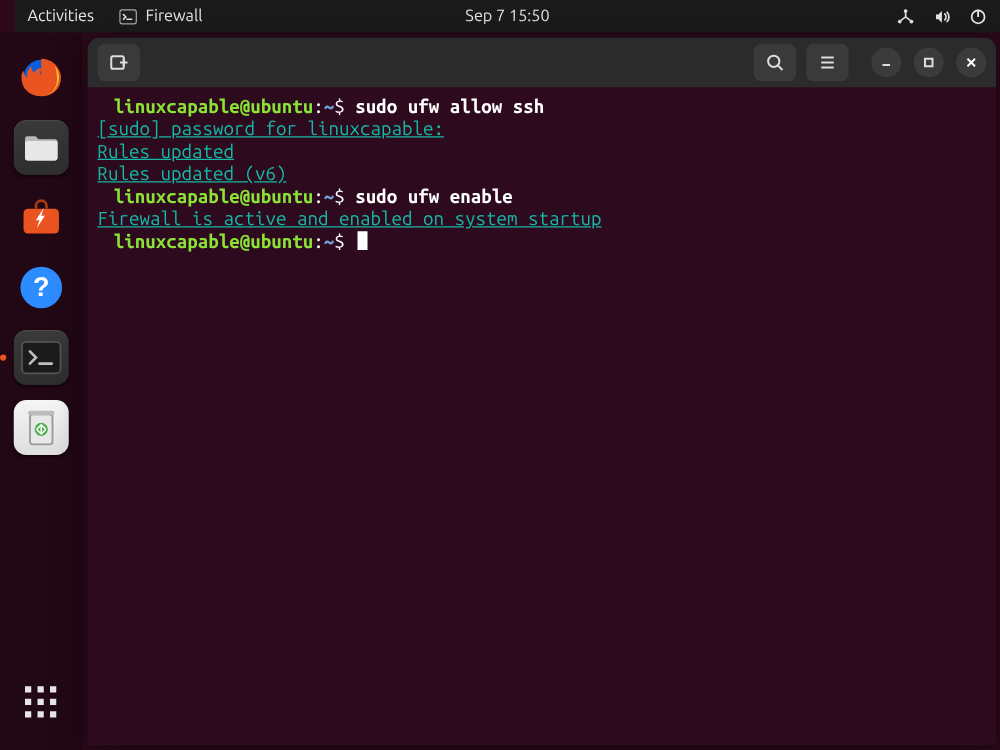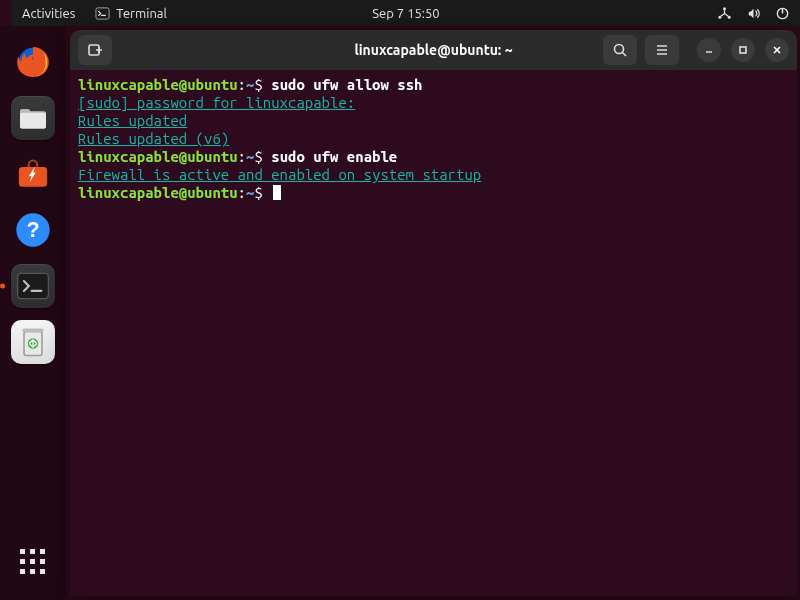--- a/index.html
+++ b/index.html
@@ -98,21 +98,21 @@
   .termbody {
     flex: 1;
     background: #2e0a1f;
     font-family: "Ubuntu Mono", "DejaVu Sans Mono", Menlo, Consolas, monospace;
     font-size: 15px; line-height: 18px;
     color: #fff;
     padding: 6px 8px;
     white-space: pre;
   }
   .termbody .line { display: block; }
-  .u { color: #8ae234; font-weight: bold; }       
+  .u { color: #8ae234; font-weight: bold; margin-left: 13px; }       
   .c { color: #fff; }                             
   .p { color: #729fcf; font-weight: bold; }       
   .o { color: #14b8a6; text-decoration: underline; }                          
   .cmd { color: #fff; font-weight: bold; }                           
   .termbody .cursor {
     display: inline-block; width: 8px; height: 15px;
     background: #fff; vertical-align: -2px; margin-left: 2px;
   }
 
   
@@ -129,21 +129,21 @@
 <div class="topbar">
   <div class="left">
     <span class="activities">Activities</span>
     <span class="active-app">
       <span>
         <svg viewBox="0 0 16 16">
             <rect x="1" y="2" width="14" height="12" rx="2" fill="#1e1e1e" stroke="#aaa"></rect>
             <path d="M4 6l2 2-2 2M7 10h4" stroke="#e6e6e6" stroke-width="1.4" fill="none" stroke-linecap="round"></path>
           </svg>
       </span>
-      <span>Terminal</span>
+      <span>Firewall</span>
     </span>
   </div>
   <div class="center">Sep 7  15:50</div>
   <div class="right">
     <span>
       <svg viewBox="0 0 16 16">
           <circle cx="8" cy="3" r="1.6" fill="#e6e6e6"></circle>
           <circle cx="3" cy="12" r="1.6" fill="#e6e6e6"></circle>
           <circle cx="13" cy="12" r="1.6" fill="#e6e6e6"></circle>
           <path d="M8 4.5V8M8 8l-4 3M8 8l4 3" stroke="#e6e6e6" stroke-width="1.4"></path>
@@ -236,21 +236,20 @@
   <div class="titlebar">
     <div class="tbtn">
       <svg viewBox="0 0 16 16">
           <rect x="2" y="3" width="10" height="10" rx="1.5"></rect>
           <line x1="12" y1="5" x2="12" y2="11"></line>
           <line x1="9" y1="8" x2="15" y2="8"></line>
         </svg>
     </div>
 
     <div class="spacer"></div>
-    <div class="title">linuxcapable@ubuntu: ~</div>
     <div class="spacer"></div>
 
     <div class="tbtn">
       <svg viewBox="0 0 16 16">
           <circle cx="7" cy="7" r="4.5"></circle>
           <line x1="10.5" y1="10.5" x2="14" y2="14"></line>
         </svg>
     </div>
     <div class="tbtn">
       <svg viewBox="0 0 16 16">

